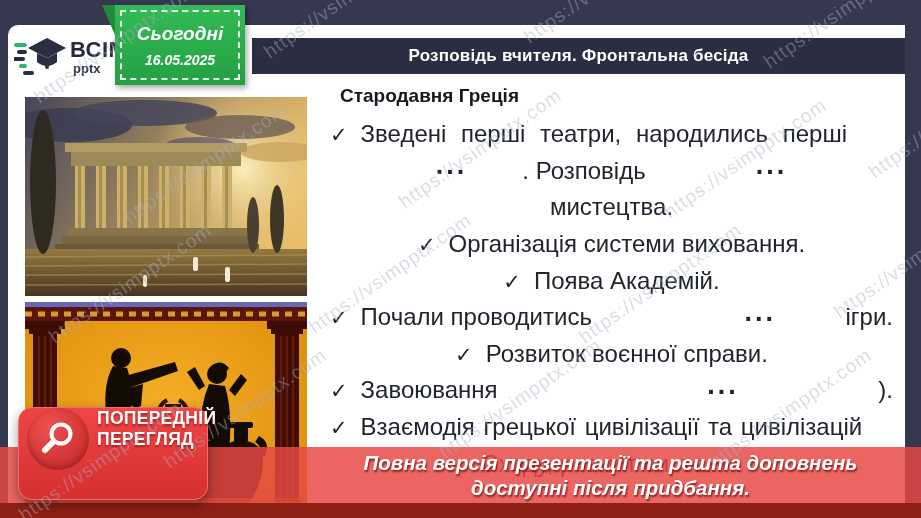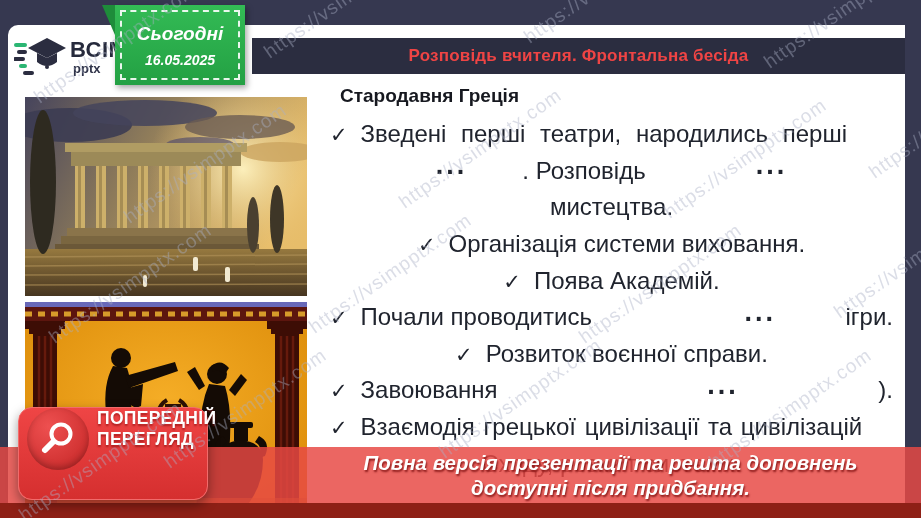--- a/index.html
+++ b/index.html
@@ -20,21 +20,21 @@
     background:linear-gradient(180deg,#33bb55,#23a043);box-shadow:2px 3px 6px rgba(0,0,0,.35);font-style:italic;}
   .date-fold{position:absolute;left:-13px;top:0;width:0;height:0;
     border-top:30px solid #1e8c3a;border-left:13px solid transparent;}
   .date-inner{position:absolute;inset:5px;border:2px dashed rgba(255,255,255,.9);
     display:flex;flex-direction:column;align-items:center;justify-content:center;gap:7px;}
   .date-label{font-size:19px;font-weight:800;color:#ffffff;}
   .date-value{font-size:14px;font-weight:800;color:#ffffff;}
   
   .header-bar{position:absolute;left:252px;top:38px;width:653px;height:36px;background:#2b2d40;
     display:flex;align-items:center;justify-content:center;z-index:5;}
-  .header-title{color:#ef4444;font-size:17px;font-weight:700;letter-spacing:.2px;}
+  .header-title{color:#ffffff;font-size:17px;font-weight:700;letter-spacing:.2px;}
   
   .img-frame{position:absolute;left:25px;overflow:hidden;z-index:4;}
   .img-temple{top:97px;width:282px;height:199px;}
   .img-vase{top:302px;width:282px;height:216px;}
   
   .content{position:absolute;left:318px;top:76px;width:587px;z-index:14;color:#20242e;overflow:hidden;}
   .slide-title{height:40px;display:flex;align-items:center;padding-left:22px;
     font-size:19px;font-weight:800;color:#16181f;}
   .ln{height:36.6px;display:flex;align-items:center;font-size:24px;}
   .ln.center{justify-content:center;}

